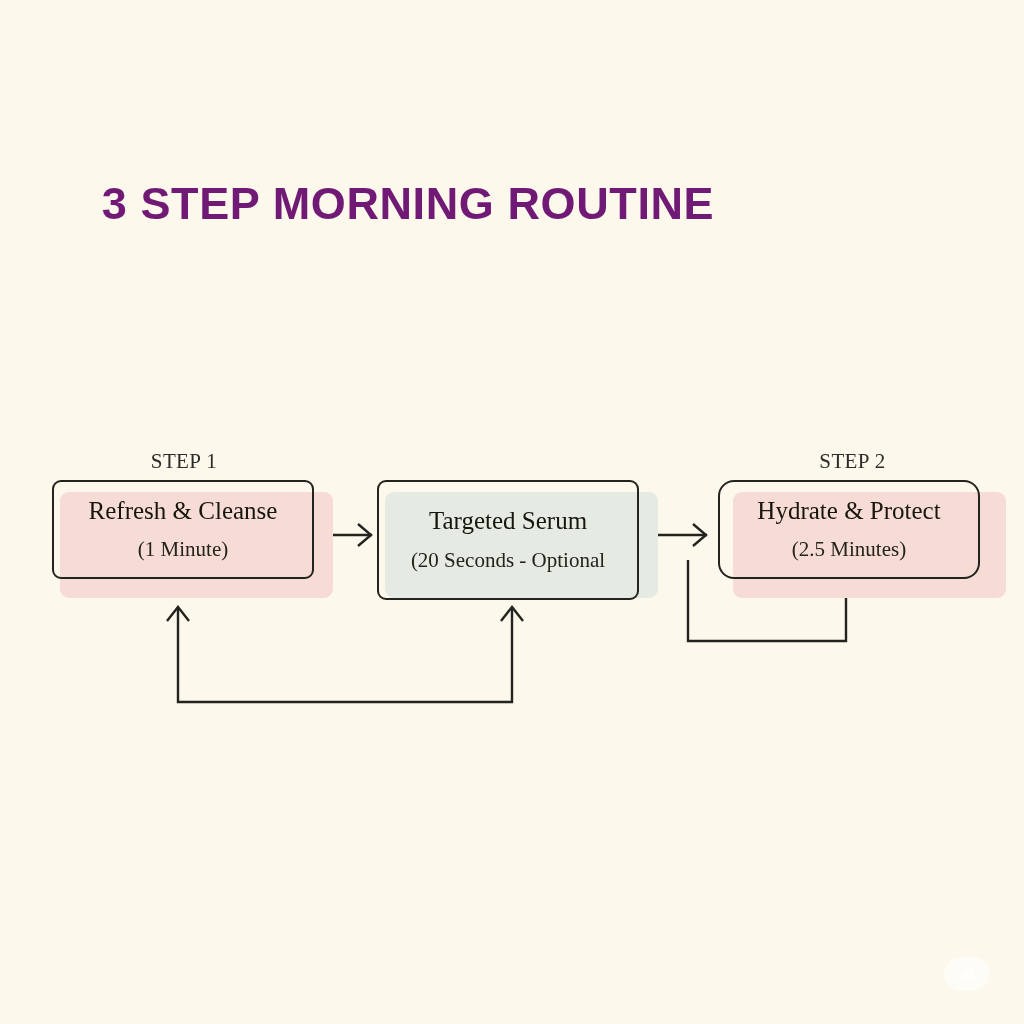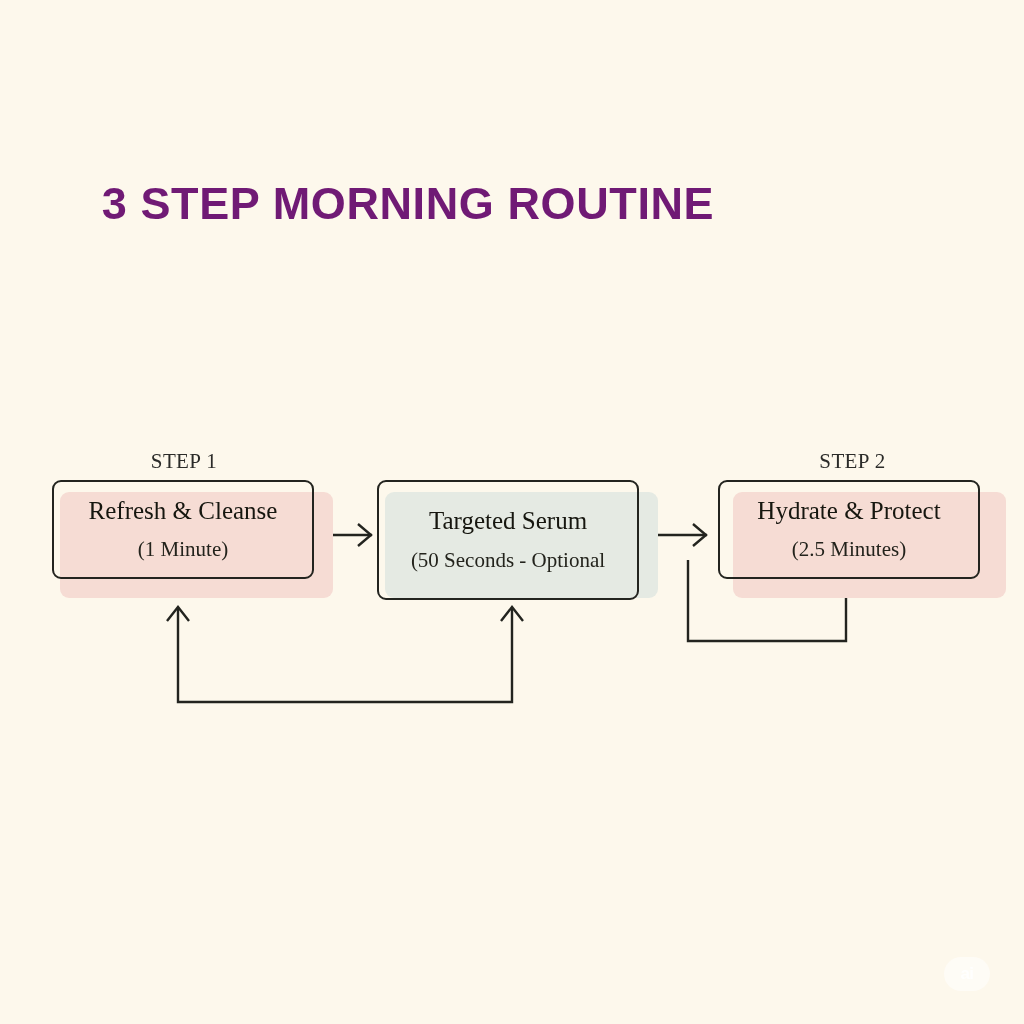--- a/index.html
+++ b/index.html
@@ -95,21 +95,21 @@
   #step1 .box { left: 8px;  top: 31px; width: 262px; height: 99px; }
 
   
   #step2 { left: 373px; width: 285px; height: 151px; }
   #step2 .hl  { left: 12px; top: 43px; width: 273px; height: 106px; background: #e5eae3; }
   #step2 .box { left: 4px;  top: 31px; width: 262px; height: 120px; }
 
   
   #step3 { left: 710px; width: 285px; height: 151px; }
   #step3 .hl  { left: 23px; top: 43px; width: 273px; height: 106px; background: #f6dcd4; }
-  #step3 .box { left: 8px;  top: 31px; width: 262px; height: 99px; }
+  #step3 .box { left: 8px;  top: 31px; width: 262px; height: 99px; border-radius: 16px; }
 
   
   #step2 .box-sub { position: relative; left: 0; }
 
   
   .watermark {
     position: absolute;
     left: 944px;
     top: 957px;
     width: 46px;
@@ -159,21 +159,21 @@
   <div class="box">
     <div class="box-title">Refresh &amp; Cleanse</div>
     <div class="box-sub">(1 Minute)</div>
   </div>
 </div>
 
 <div class="step" id="step2">
   <div class="hl" style="background: rgb(229, 234, 227);"></div>
   <div class="box">
     <div class="box-title">Targeted Serum</div>
-    <div class="box-sub">(50 Seconds - Optional</div>
+    <div class="box-sub">(20 Seconds - Optional</div>
   </div>
 </div>
 
 <div class="step" id="step3">
   <div class="step-label">STEP 2</div>
   <div class="hl" style="background: rgb(246, 220, 212);"></div>
   <div class="box">
     <div class="box-title">Hydrate &amp; Protect</div>
     <div class="box-sub">(2.5 Minutes)</div>
   </div>

